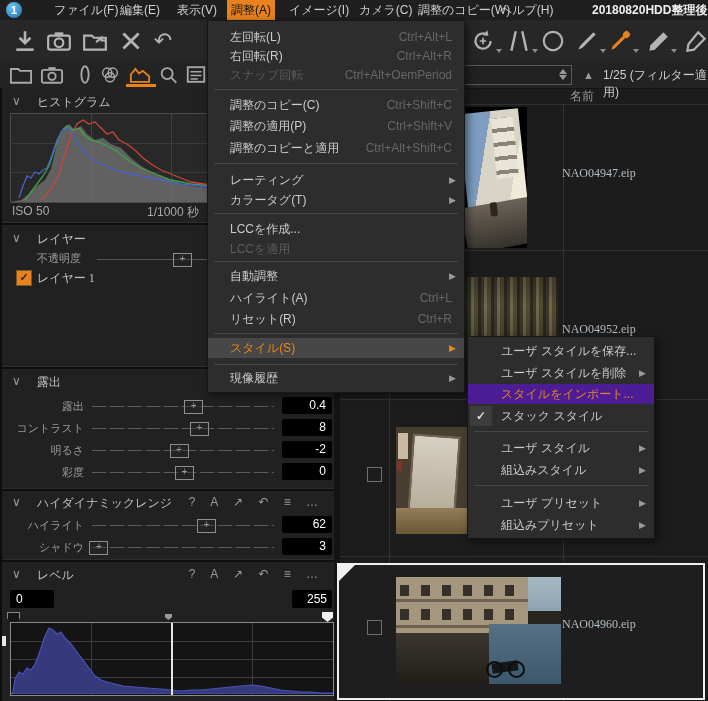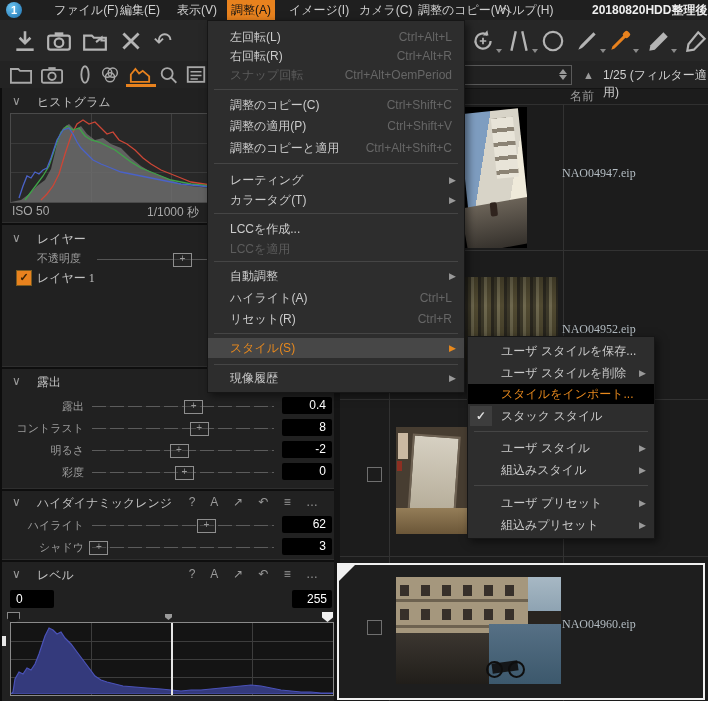--- a/index.html
+++ b/index.html
@@ -131,21 +131,21 @@
   .mi.dim .ml{color:#5c5c5c;}
   .mi.hl{background:#474747;}
   .mi.hl .ml,.mi.hl .arr{color:#e8891d;}
   .msep{position:absolute;left:6px;width:244px;height:1px;background:#454545;}
 
   .submenu{position:absolute;left:467px;top:336px;width:186px;height:201px;background:#2d2d2d;
            border:1px solid #161616;box-shadow:3px 3px 8px rgba(0,0,0,.5);z-index:60;}
   .smi{position:absolute;left:0;width:186px;height:20px;line-height:20px;}
   .smi .ml{position:absolute;left:33px;color:#cbcbcb;}
   .smi .arr{position:absolute;right:8px;color:#9a9a9a;font-size:9px;}
-  .smi.hl{background:#000000;}
+  .smi.hl{background:#4c1d95;}
   .smi.hl .ml{color:#e8891d;}
   .smi .chkbox{position:absolute;left:2px;top:0px;width:22px;height:20px;background:#3d3d3d;color:#dcdcdc;
                text-align:center;line-height:20px;font-weight:bold;}
   .ssep{position:absolute;left:6px;width:174px;height:1px;background:#454545;}
 </style>
 </head>
 <body>
 
 <div id="app">
 

